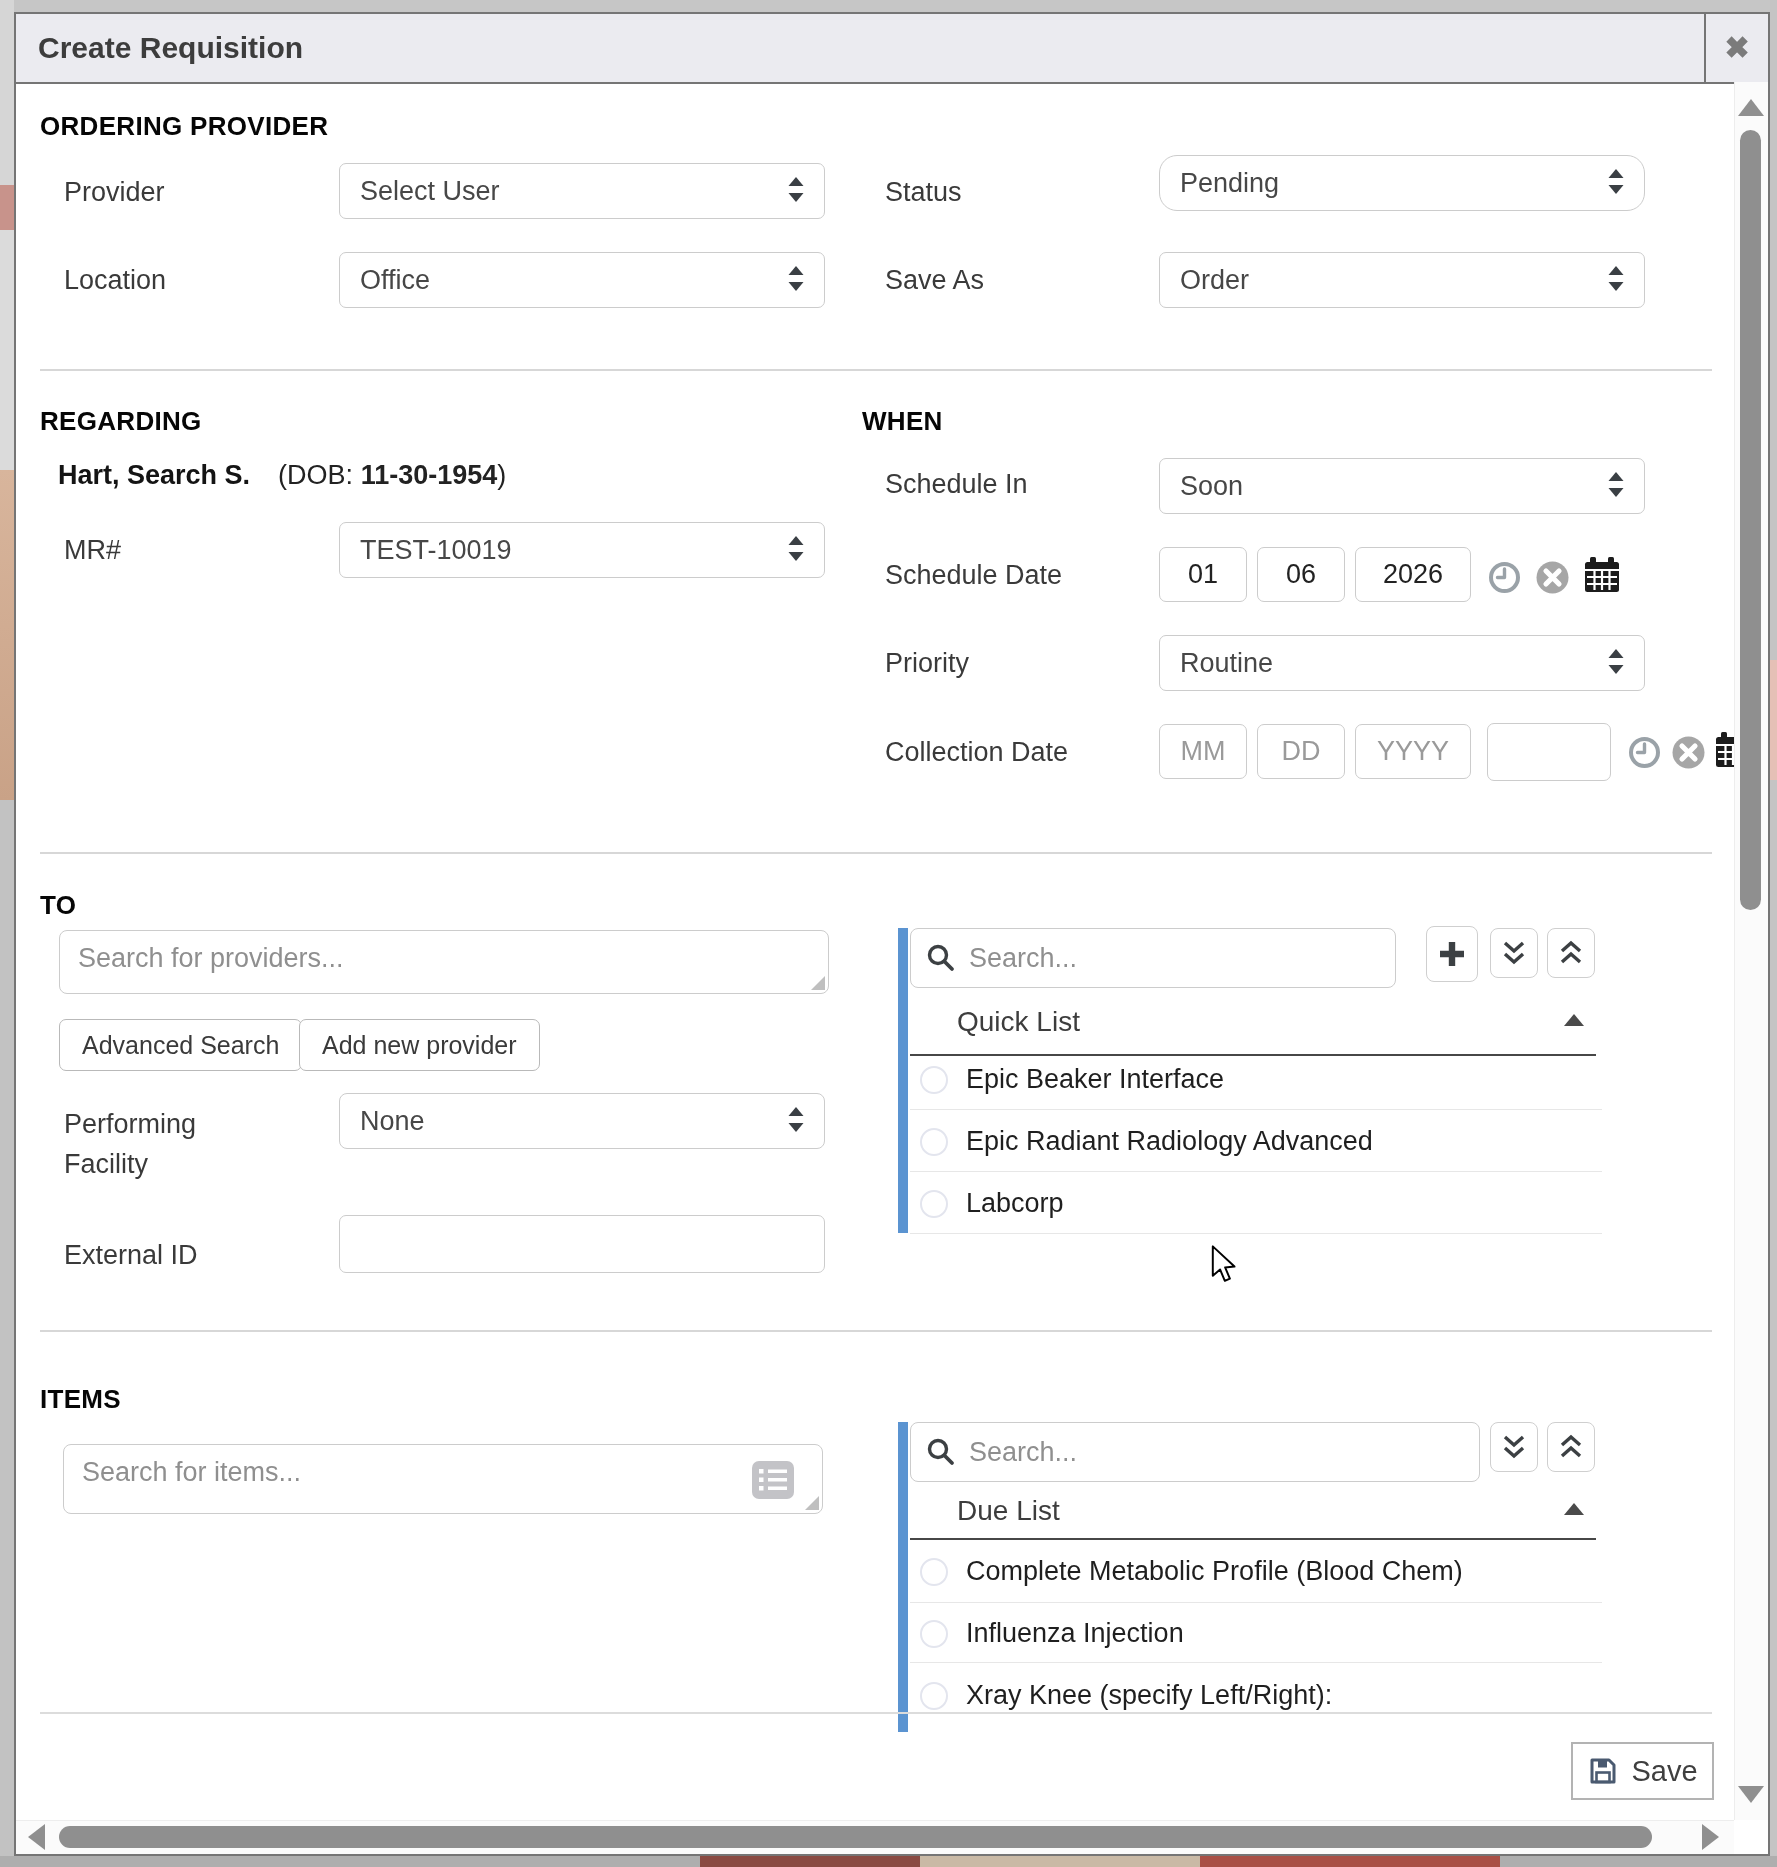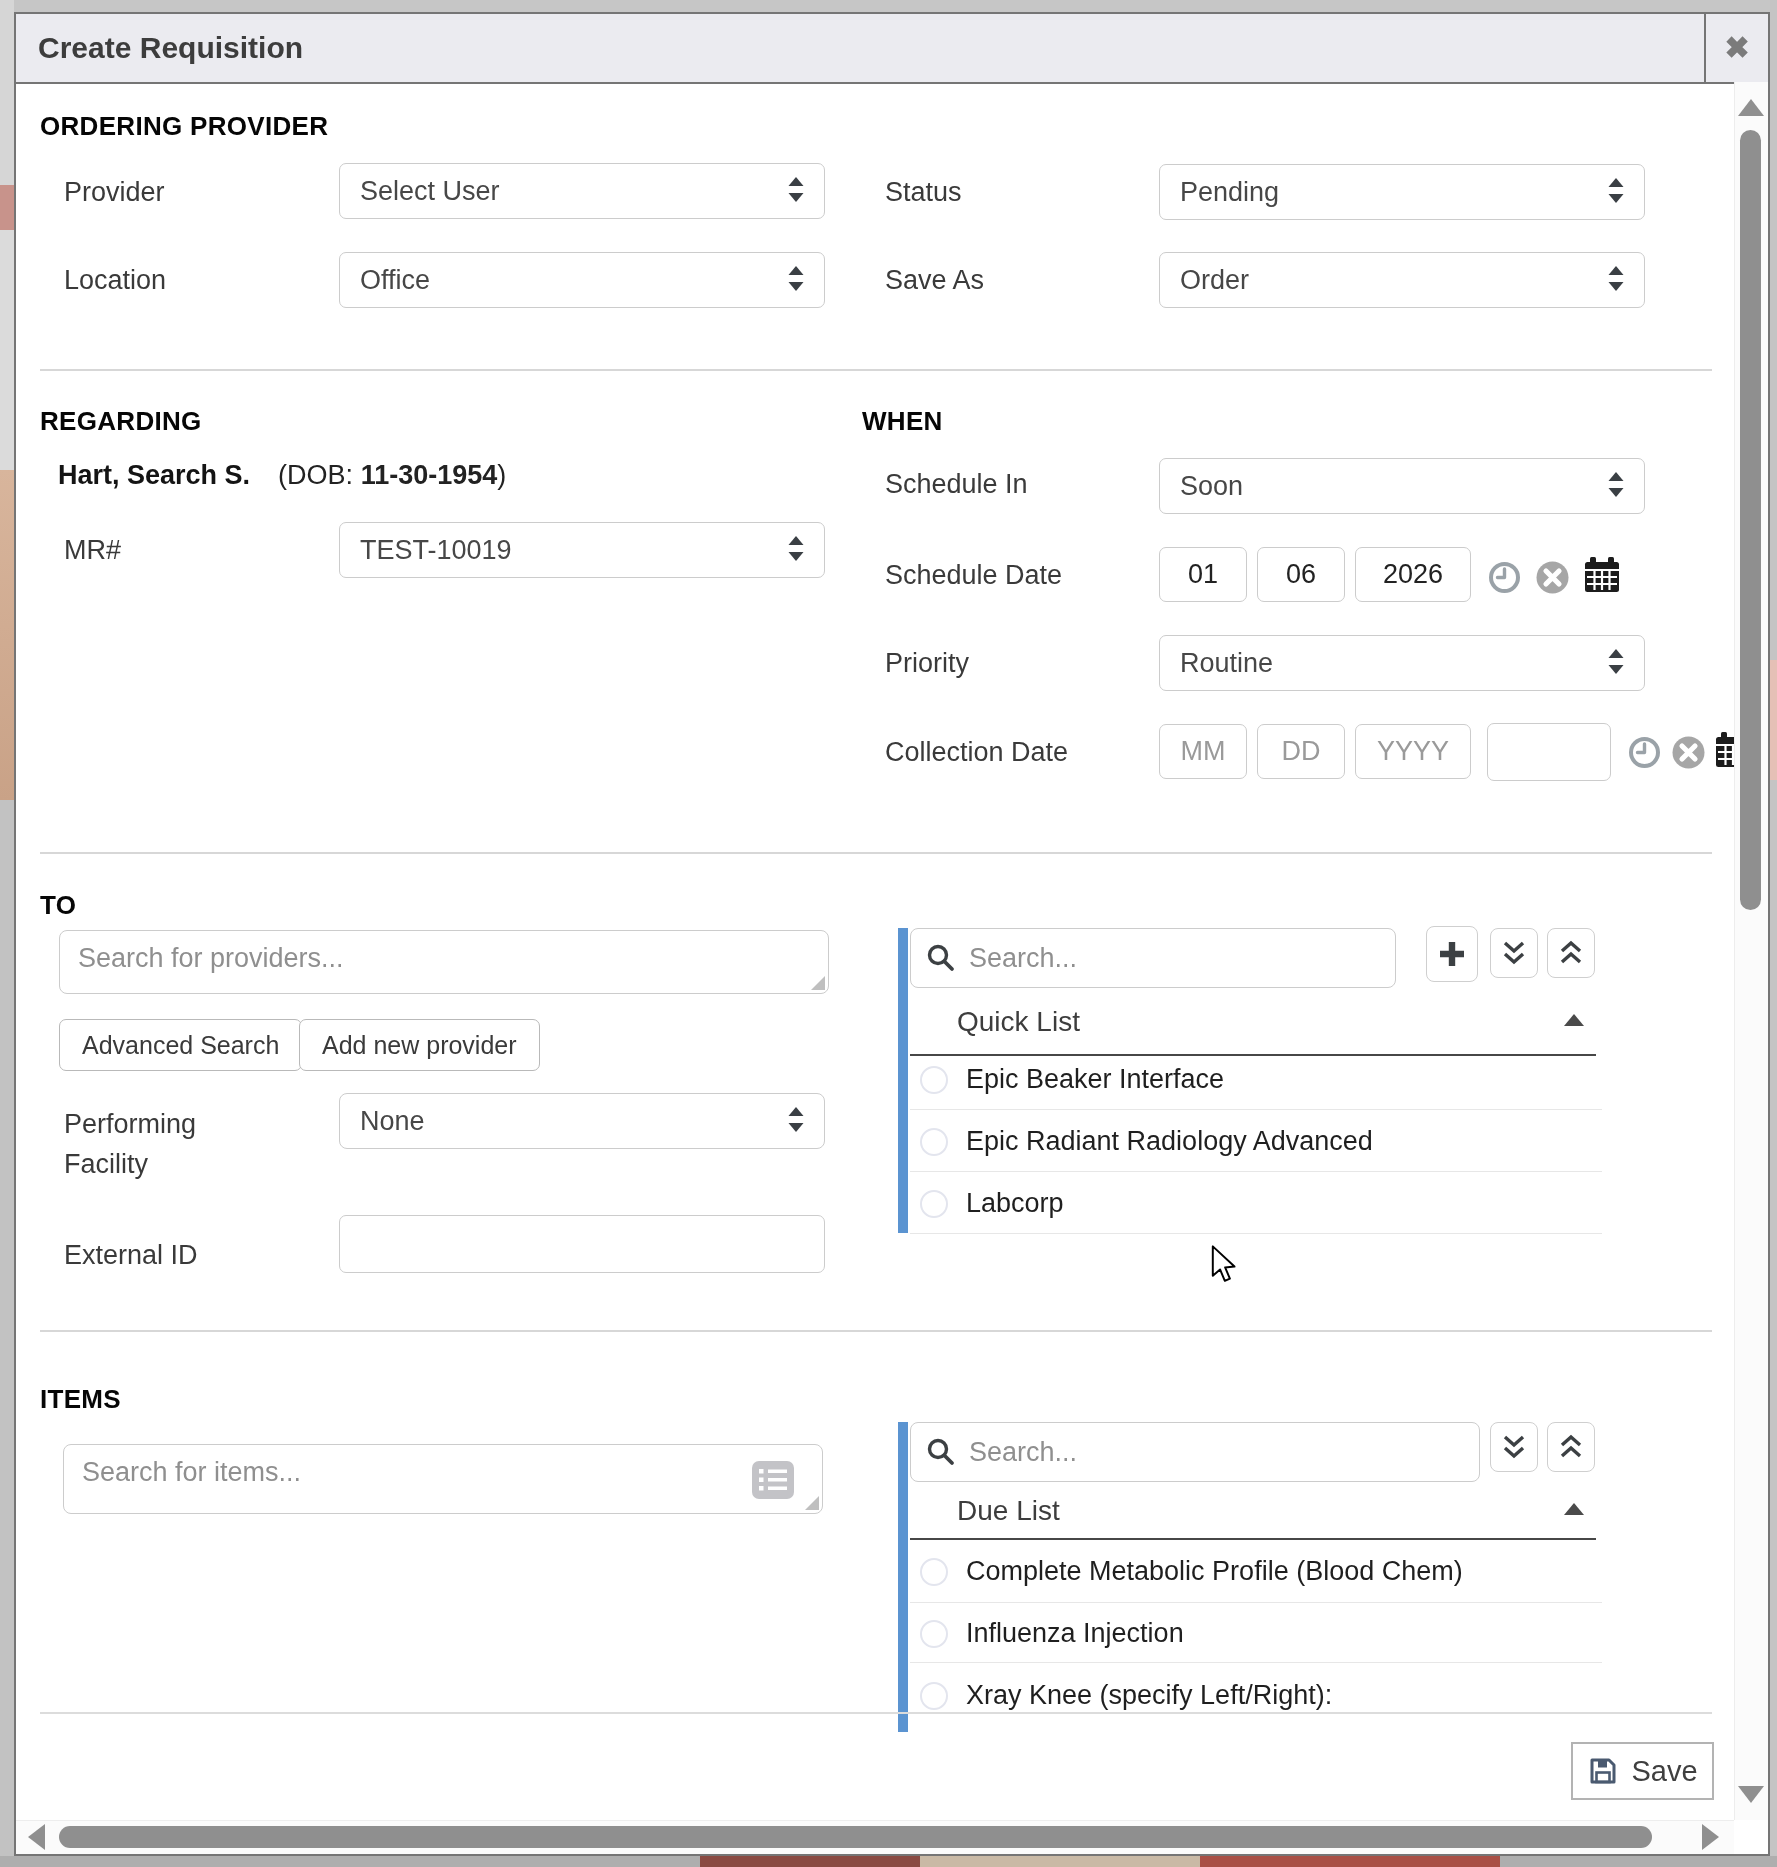--- a/index.html
+++ b/index.html
@@ -118,21 +118,21 @@
   <div class="lbl" style="left:48px;top:162px;">Provider</div>
   <div class="sel" style="left:323px;top:149px;width:486px;">
     <span class="selval">Select User</span>
     <span><svg width="20" height="27" viewBox="0 0 20 27">
           <path d="M10 1 L17.5 10 H2.5 Z" fill="#3a3f44"></path>
           <path d="M10 26 L2.5 17 H17.5 Z" fill="#3a3f44"></path>
         </svg></span>
   </div>
 
   <div class="lbl" style="left:869px;top:162px;">Status</div>
-  <div class="sel" style="left:1143px;top:150px;width:486px;">
+  <div class="sel" style="left:1143px;top:141px;width:486px;border-radius:18px;">
     <span class="selval">Pending</span>
     <span><svg width="20" height="27" viewBox="0 0 20 27">
           <path d="M10 1 L17.5 10 H2.5 Z" fill="#3a3f44"></path>
           <path d="M10 26 L2.5 17 H17.5 Z" fill="#3a3f44"></path>
         </svg></span>
   </div>
 
   <div class="lbl" style="left:48px;top:250px;">Location</div>
   <div class="sel" style="left:323px;top:238px;width:486px;">
     <span class="selval">Office</span>

